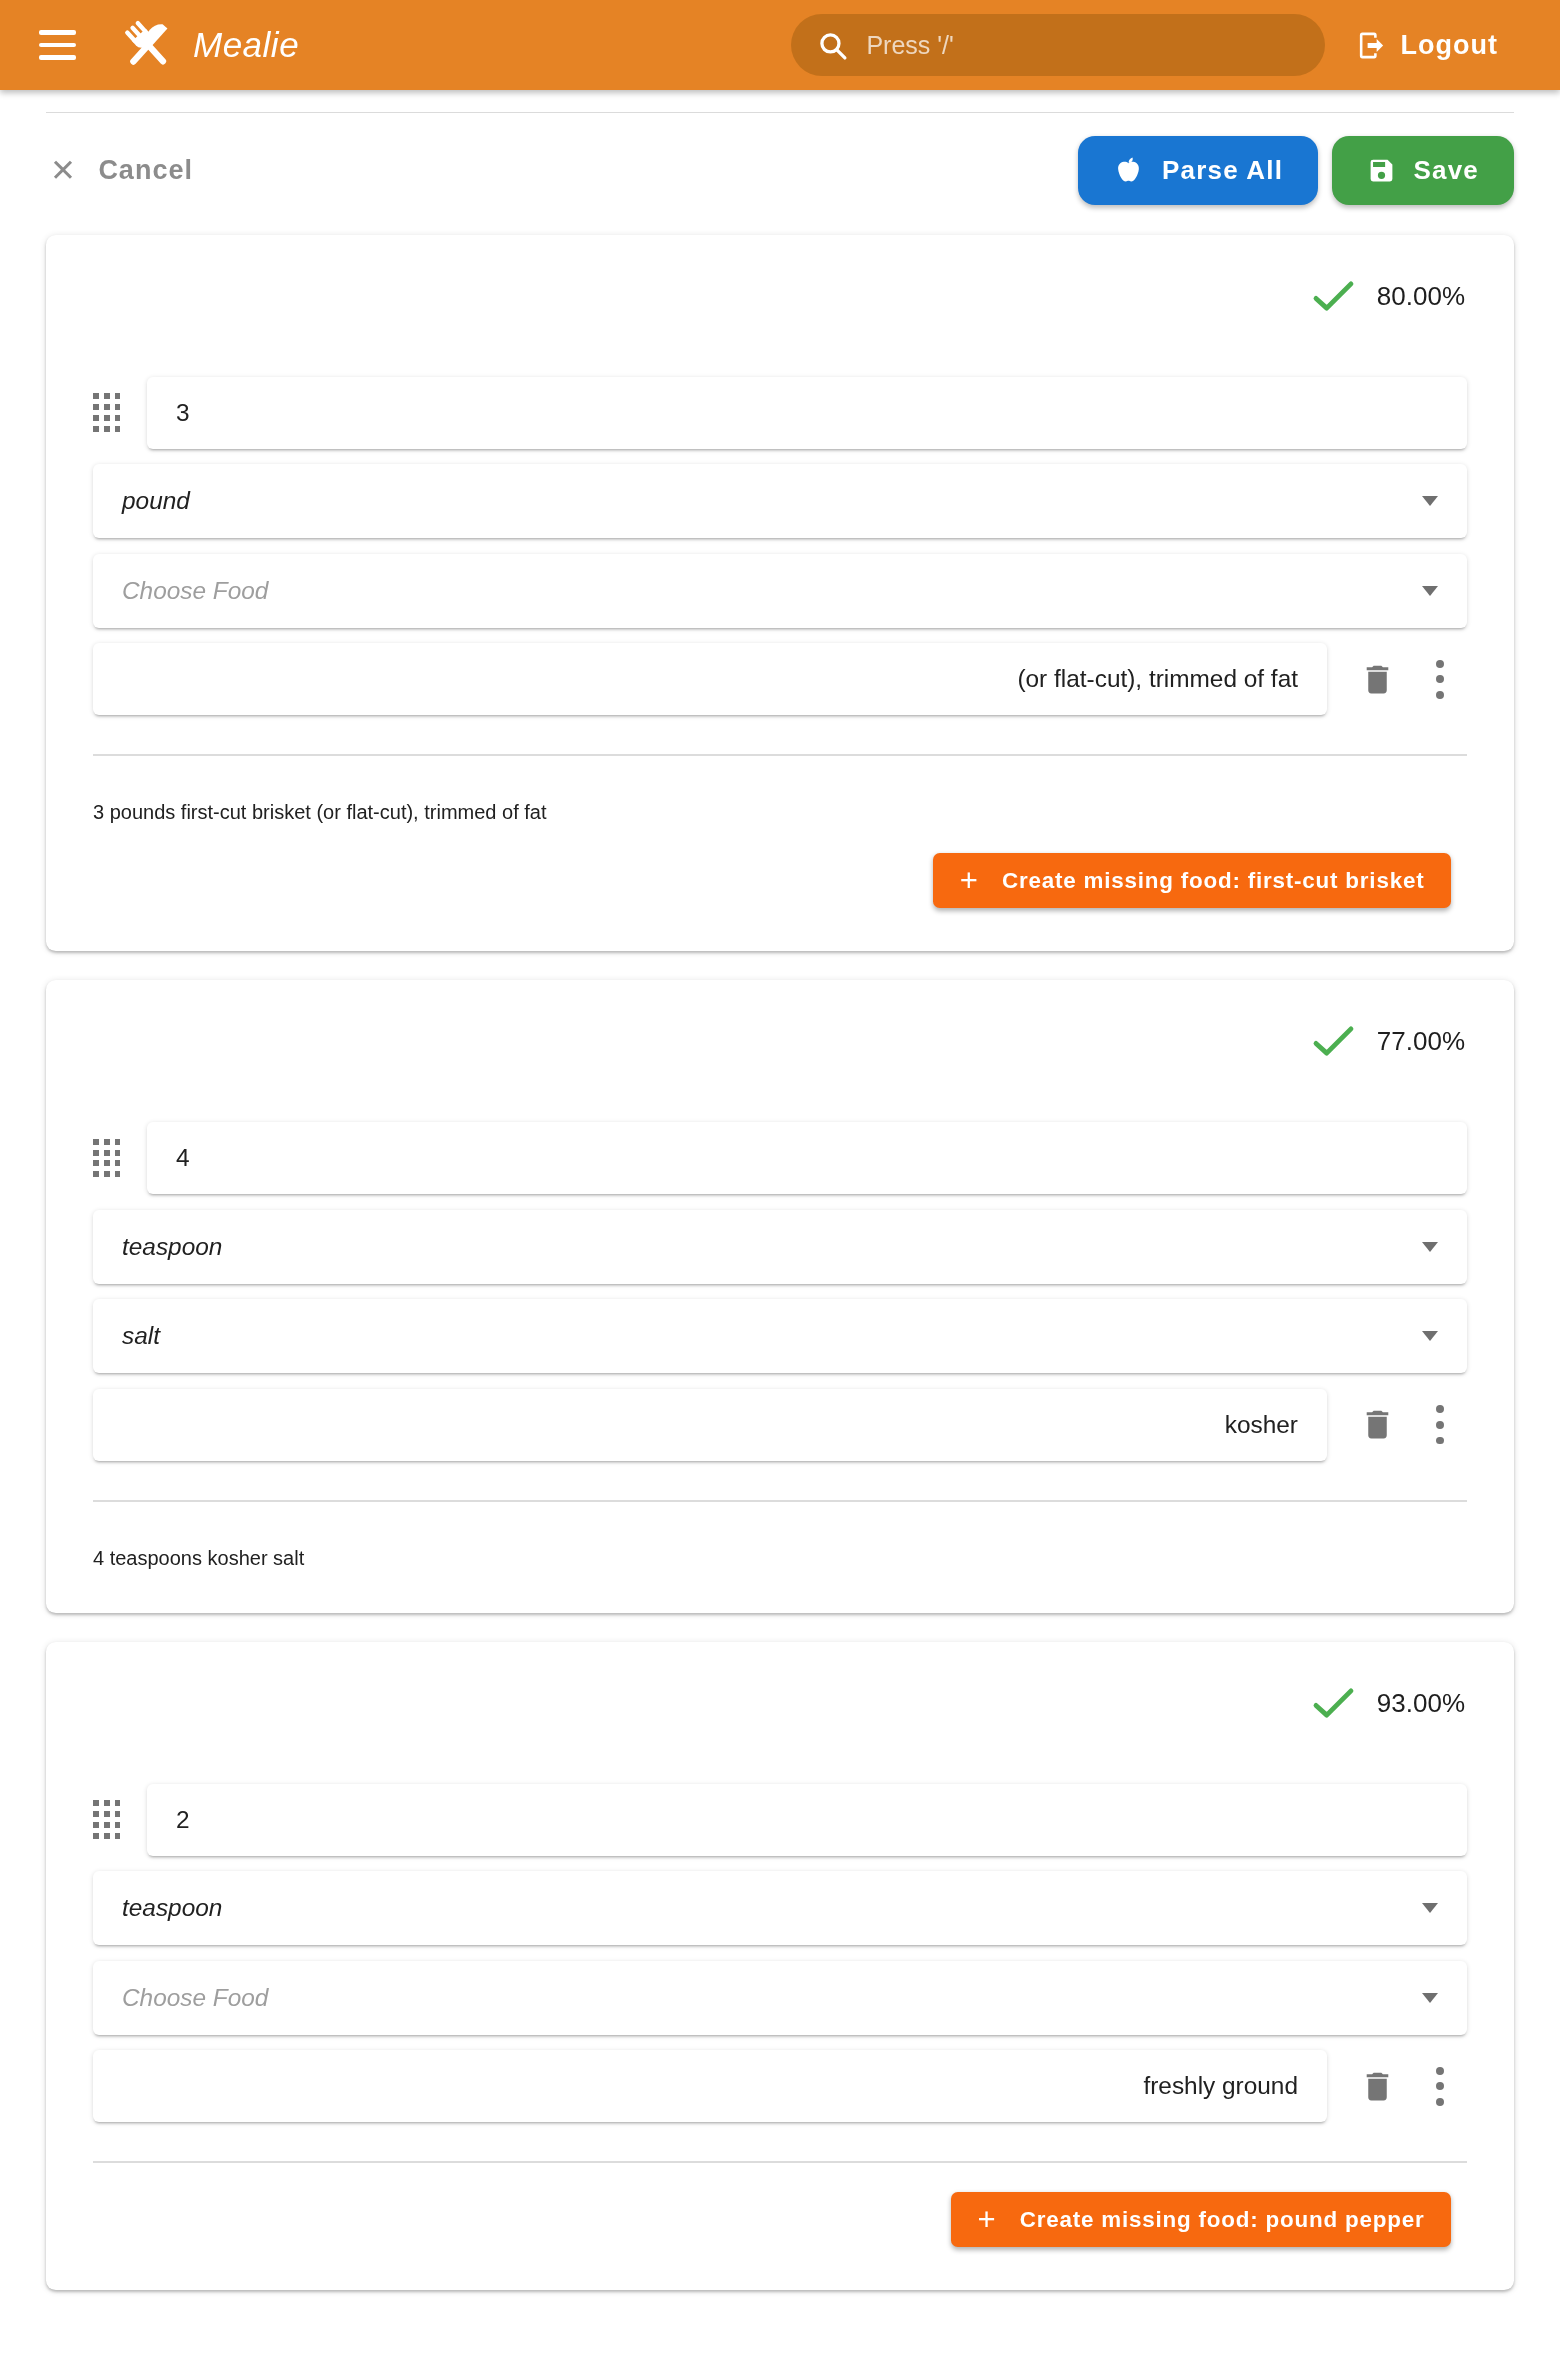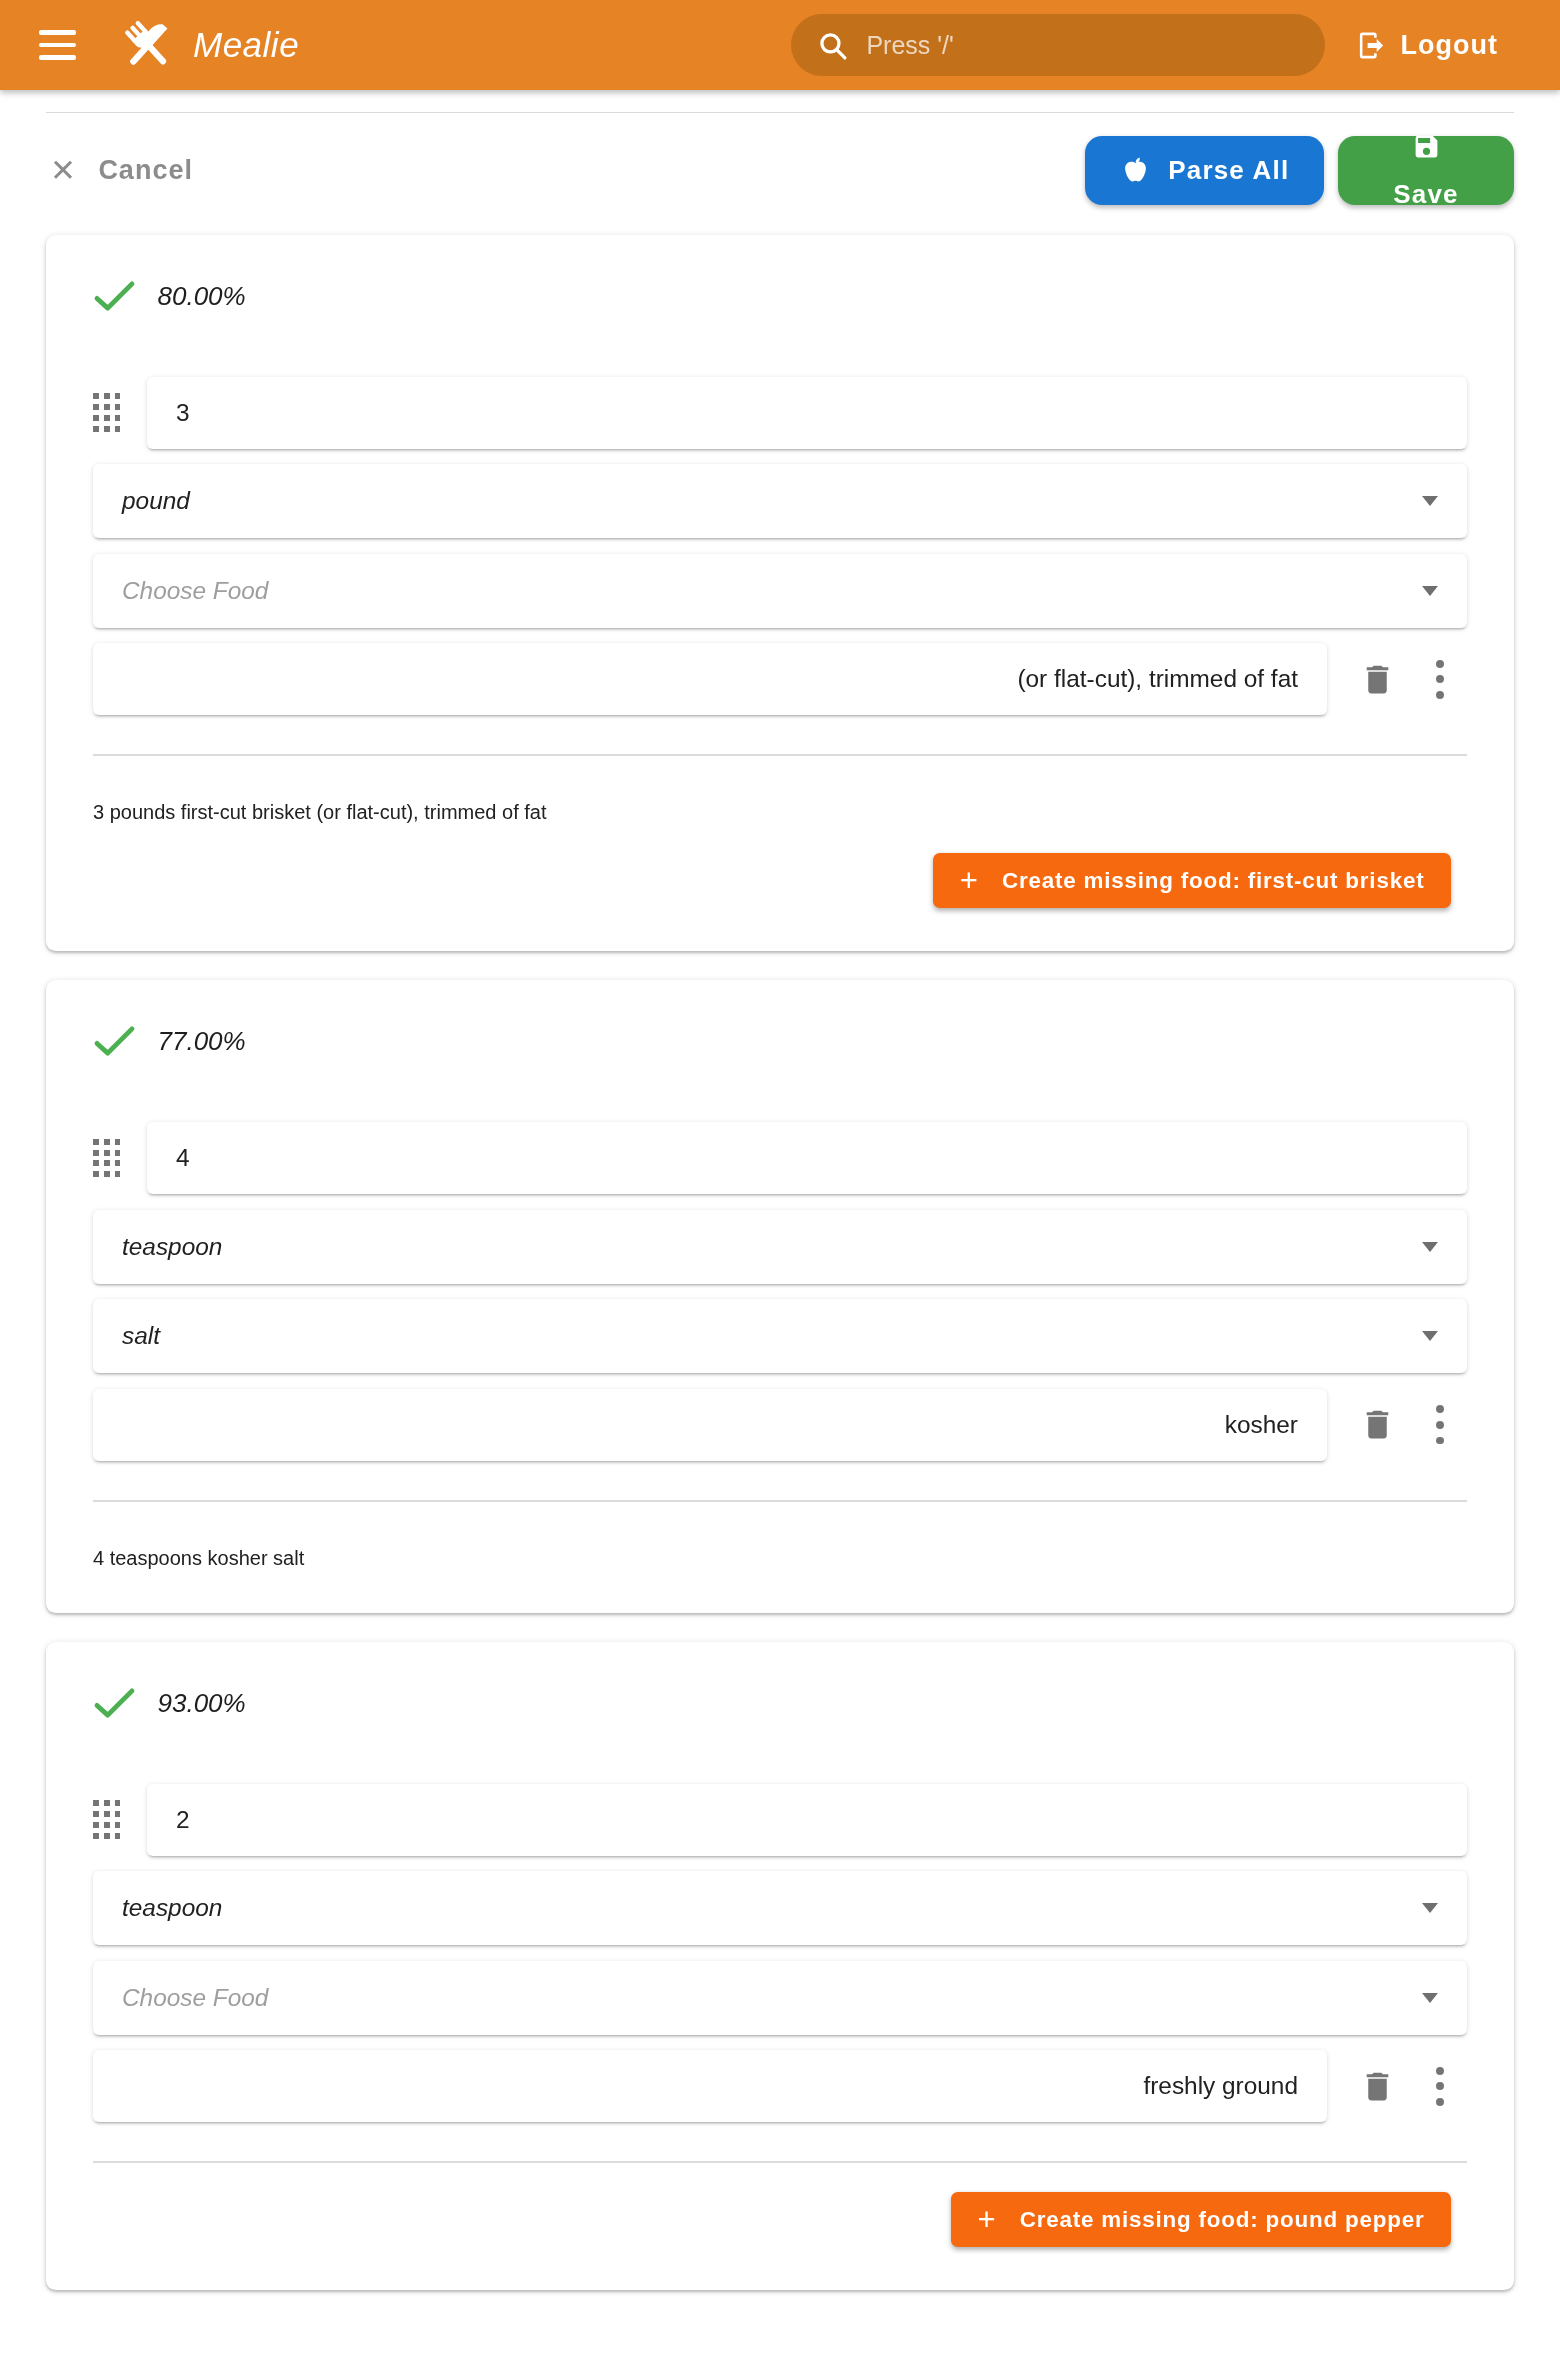--- a/index.html
+++ b/index.html
@@ -40,30 +40,30 @@
   .cancel-x { font-size:31px; font-weight:400; }
   .toolbar .spacer { flex:1; }
   .btn {
     display:flex; align-items:center; justify-content:center; gap:17.6px;
     height:69px; border:none; border-radius:17px; cursor:pointer;
     color:#fff; font-family:inherit; font-size:26px; font-weight:600; letter-spacing:1.2px;
     box-shadow:0 2.9px 4.9px rgba(0,0,0,.25);
     padding:0 35px;
   }
   .btn-blue { background:#1976D2; margin-right:13.7px; min-width:237px; }
-  .btn-green { background:#43A047; min-width:176px;flex-direction:column; }
+  .btn-green { background:#43A047; min-width:176px; }
 
   
   .card {
     background:#fff; border-radius:9.8px;
     box-shadow:0 2px 2.9px rgba(0,0,0,.22), 0 1px 7.8px rgba(0,0,0,.12);
     padding:33px 47px 43px 47px;
     margin-bottom:29px;
   }
-  .confidence { display:flex; align-items:center; gap:21.5px; margin:11.7px 2px 64px 0;font-style:italic; }
+  .confidence { display:flex; justify-content:flex-end; align-items:center; gap:21.5px; margin:11.7px 2px 64px 0; }
   .confidence .pct { font-size:26px; color:#1e1e1e; }
 
   .qty-row { display:flex; align-items:center; margin-bottom:15.6px; }
   .drag-handle { width:27px; margin-right:27px; display:grid; grid-template-columns:repeat(3,5.9px); gap:4.9px; cursor:grab; }
   .drag-handle i { width:5.9px; height:5.9px; background:#757575; display:block; }
 
   .field {
     background:#fff; border:none; border-radius:5.9px;
     box-shadow:0 2.9px 2.9px -2px rgba(0,0,0,.28), 0 1px 4.9px rgba(0,0,0,.14);
     height:72px; font-family:inherit; font-size:24.4px; color:#212121;

